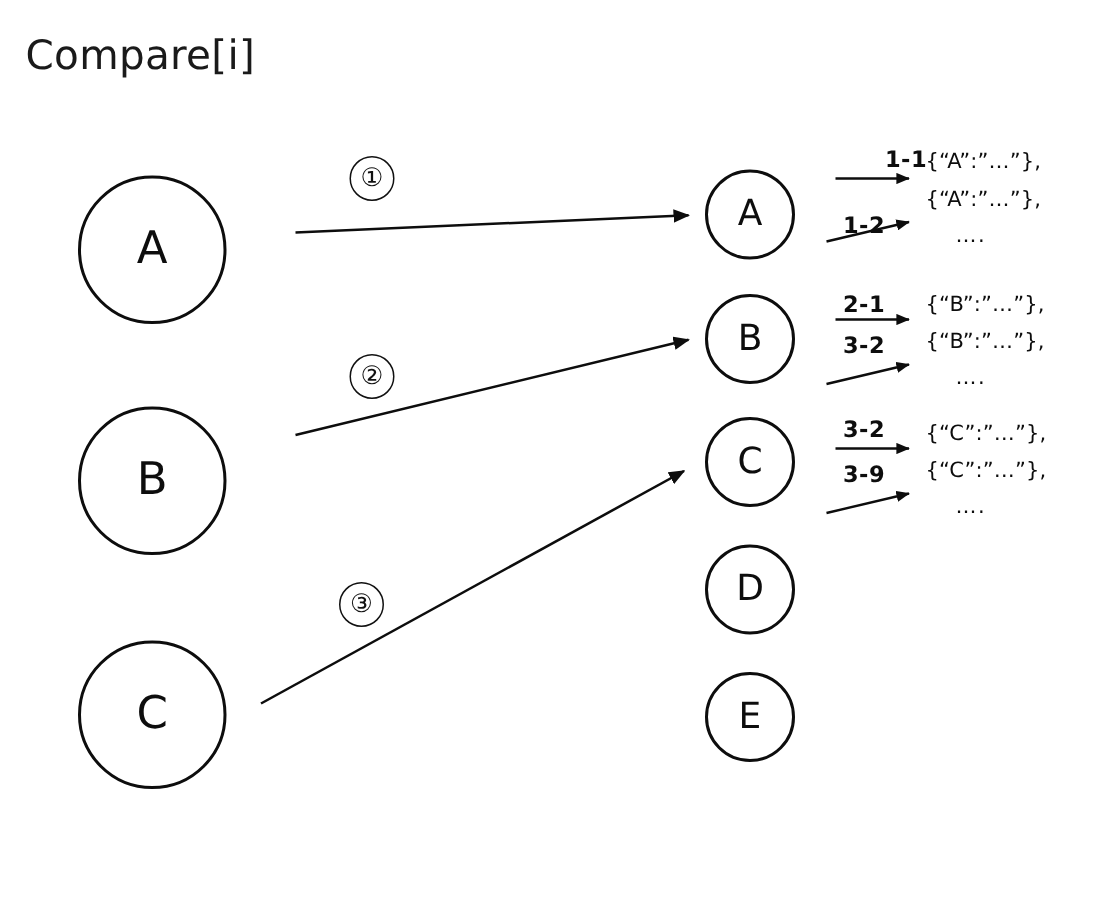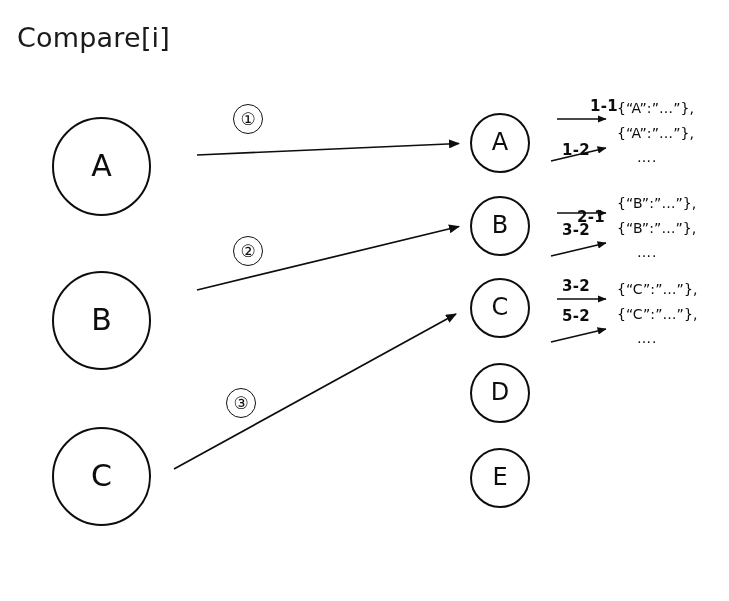--- a/index.html
+++ b/index.html
@@ -165,25 +165,25 @@
   <div class="step-badge" id="step-3">
     <span>③</span>
   </div>
 
   <div class="edge-label" style="left:590px;top:97px;">1-1</div>
   <div class="edge-label" style="left:562px;top:126px;margin-top:15px;">1-2</div>
   <div class="json-line" style="left:617px;top:100px;">{“A”:”…”},</div>
   <div class="json-line" style="left:617px;top:125px;">{“A”:”…”},</div>
   <div class="json-dots" style="left:637px;top:149px;">….</div>
 
-  <div class="edge-label" style="left:562px;top:208px;margin-left:15px;">2-1</div>
+  <div class="edge-label" style="left:562px;top:194px;">2-1</div>
   <div class="edge-label" style="left:562px;top:221px;">3-2</div>
   <div class="json-line" style="left:617px;top:195px;">{“B”:”…”},</div>
   <div class="json-line" style="left:617px;top:220px;">{“B”:”…”},</div>
   <div class="json-dots" style="left:637px;top:244px;">….</div>
 
   <div class="edge-label" style="left:562px;top:277px;">3-2</div>
-  <div class="edge-label" style="left:562px;top:307px;">5-2</div>
+  <div class="edge-label" style="left:562px;top:307px;">3-9</div>
   <div class="json-line" style="left:617px;top:281px;">{“C”:”…”},</div>
   <div class="json-line" style="left:617px;top:306px;">{“C”:”…”},</div>
   <div class="json-dots" style="left:637px;top:330px;">….</div>
 
 </div>
 
 </body></html>

